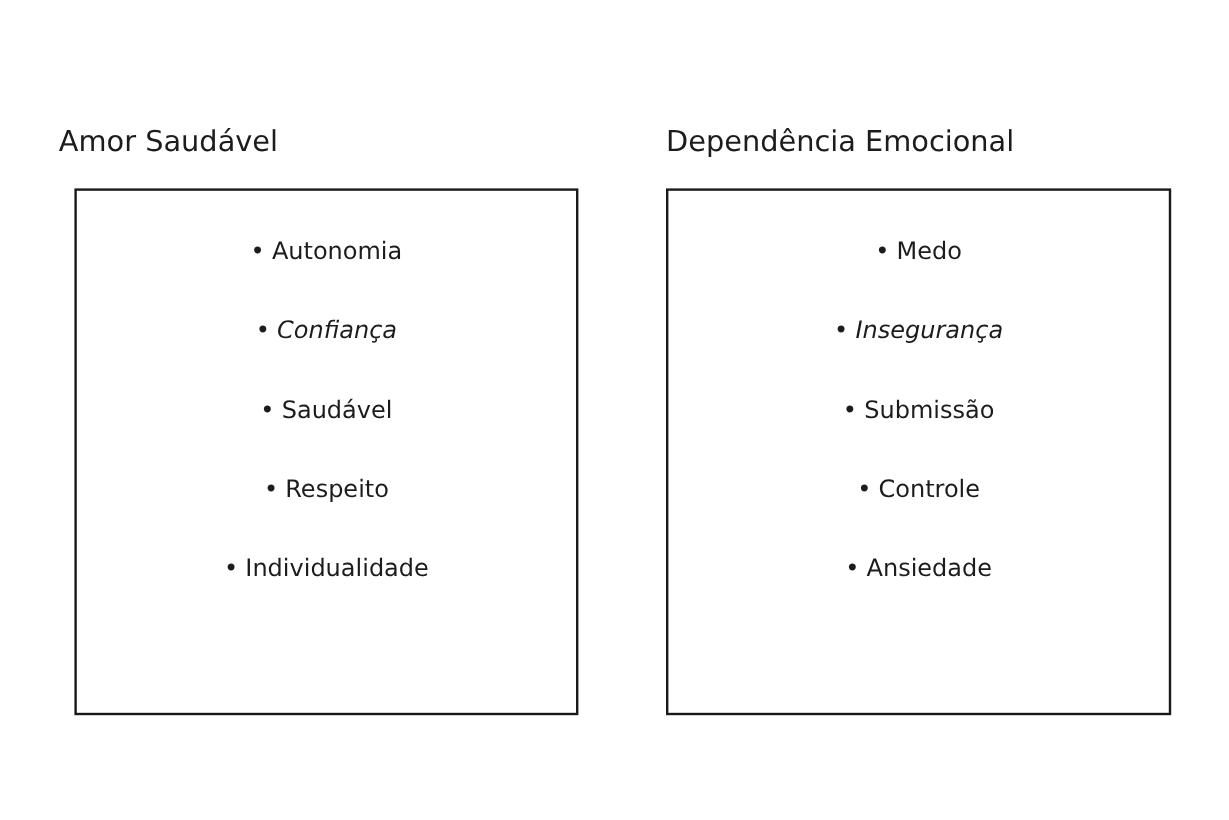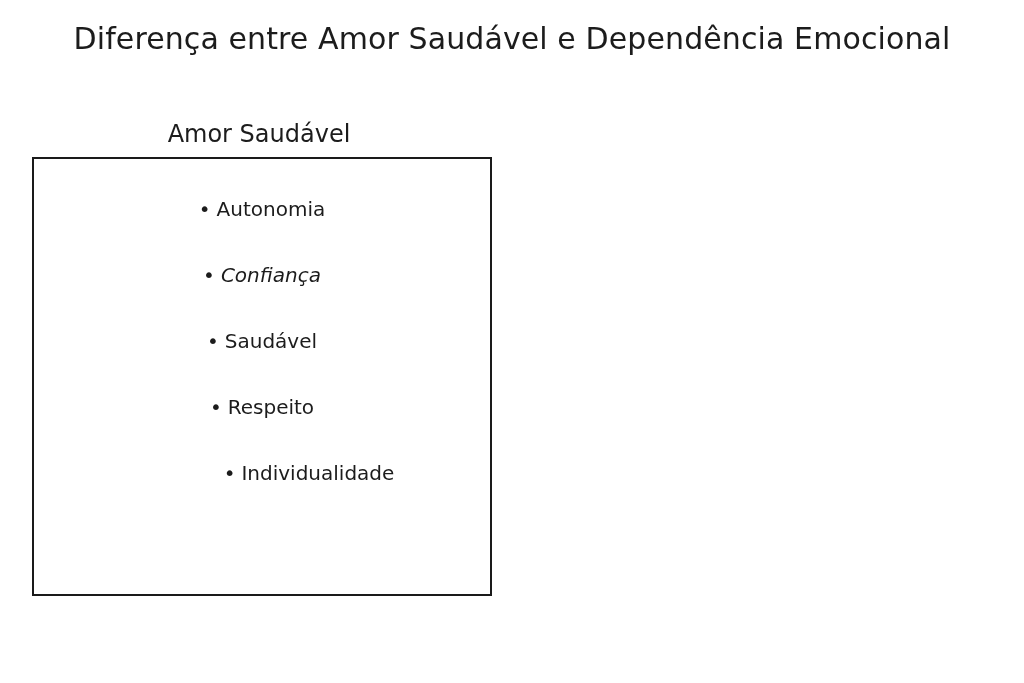--- a/index.html
+++ b/index.html
@@ -36,41 +36,41 @@
     line-height: 38px;
     font-weight: 400;
     color: #1c1c1c;
     letter-spacing: 0.1px;
     white-space: nowrap;
   }
 
   
   .col-heading {
     position: absolute;
-    top: 118px;
+    top: 102px;
     font-size: 24px;
     line-height: 32px;
     font-weight: 400;
     color: #1c1c1c;
-    text-align: center;
+    text-align: left;
     white-space: nowrap;
   }
   .col-heading.left  { left: 49px;  width: 420px; }
   .col-heading.right { left: 555px; width: 421px; }
 
   
   .panel {
     position: absolute;
     top: 157px;
     height: 439px;
     box-sizing: border-box;
     border: 2px solid #1a1a1a;
     background: #ffffff;
   }
-  .panel.left  { left: 32px;  width: 460px; }
+  .panel.left  { left: 62px;  width: 420px; }
   .panel.right { left: 555px; width: 421px; }
 
   
   .item-list {
     position: absolute;
     top: 0;
     left: 0;
     width: 100%;
     list-style: none;
     margin: 0;
@@ -97,28 +97,27 @@
   .item .item-text {
     display: inline-block;
     vertical-align: baseline;
   }
 
   
   .slot-0 { top: 37px; }
   .slot-1 { top: 103px; font-style: italic; }
   .slot-2 { top: 169px; }
   .slot-3 { top: 235px; text-decoration: underline; }
-  .slot-4 { top: 301px; padding-left: 47px; }
+  .slot-4 { top: 301px; }
 </style>
 </head>
 <body>
 
 <div class="figure">
 
-  <div class="figure-title">Diferença entre Amor Saudável e Dependência Emocional</div>
 
   <div class="col-heading left">Amor Saudável</div>
 
   <div class="panel left">
     <ul class="item-list">
       <li class="item slot-0">
         <span class="bullet">•</span><span class="item-text">Autonomia</span>
       </li>
       <li class="item slot-1">
         <span class="bullet">•</span><span class="item-text">Confiança</span>
@@ -128,15 +127,35 @@
       </li>
       <li class="item slot-3">
         <span class="bullet">•</span><span class="item-text">Respeito</span>
       </li>
       <li class="item slot-4">
         <span class="bullet">•</span><span class="item-text">Individualidade</span>
       </li>
     </ul>
   </div>
 
+  <div class="col-heading right">Dependência Emocional</div>
 
+  <div class="panel right">
+    <ul class="item-list">
+      <li class="item slot-0">
+        <span class="bullet">•</span><span class="item-text">Medo</span>
+      </li>
+      <li class="item slot-1">
+        <span class="bullet">•</span><span class="item-text">Insegurança</span>
+      </li>
+      <li class="item slot-2">
+        <span class="bullet">•</span><span class="item-text">Submissão</span>
+      </li>
+      <li class="item slot-3">
+        <span class="bullet">•</span><span class="item-text">Controle</span>
+      </li>
+      <li class="item slot-4">
+        <span class="bullet">•</span><span class="item-text">Ansiedade</span>
+      </li>
+    </ul>
+  </div>
 
 </div>
 
 </body></html>

